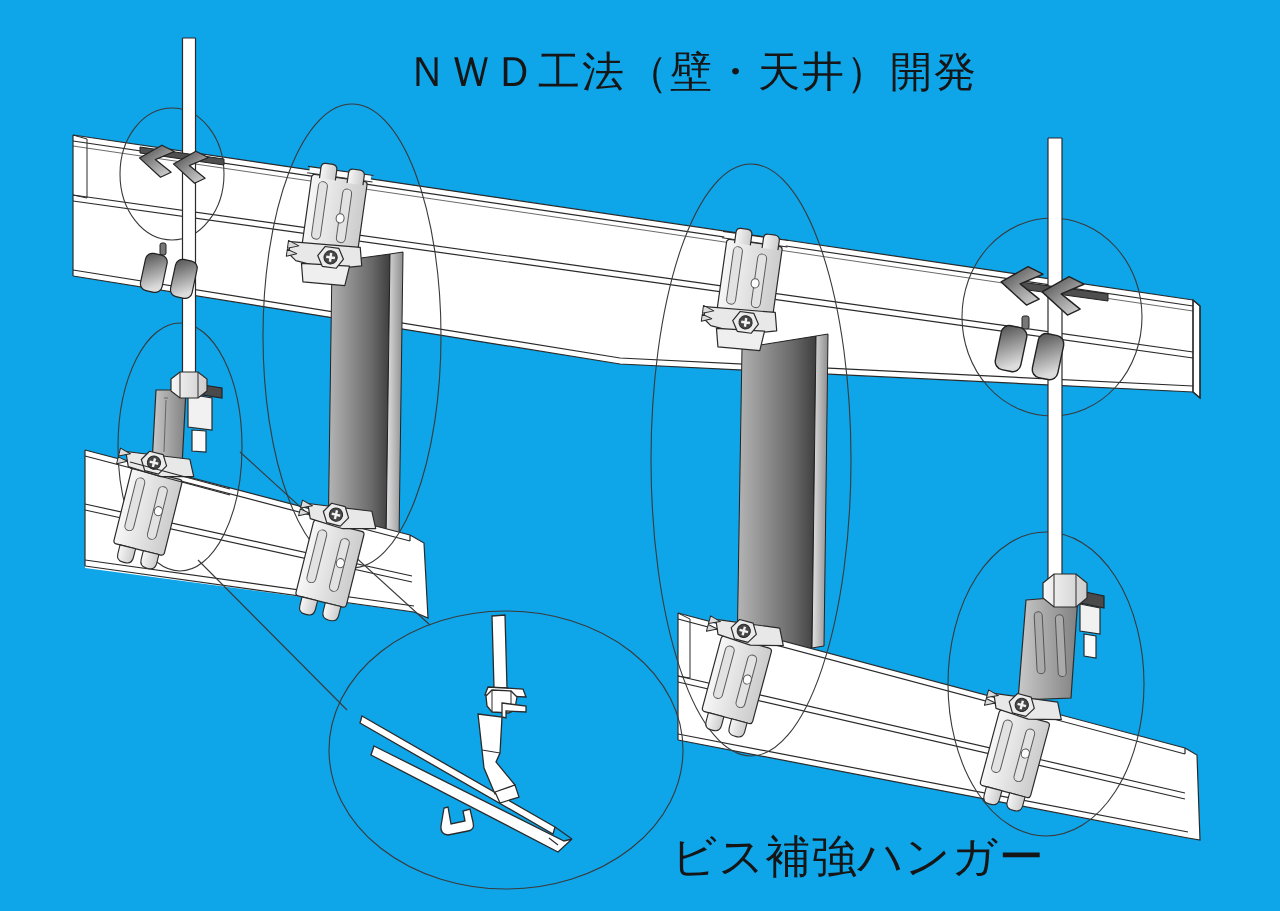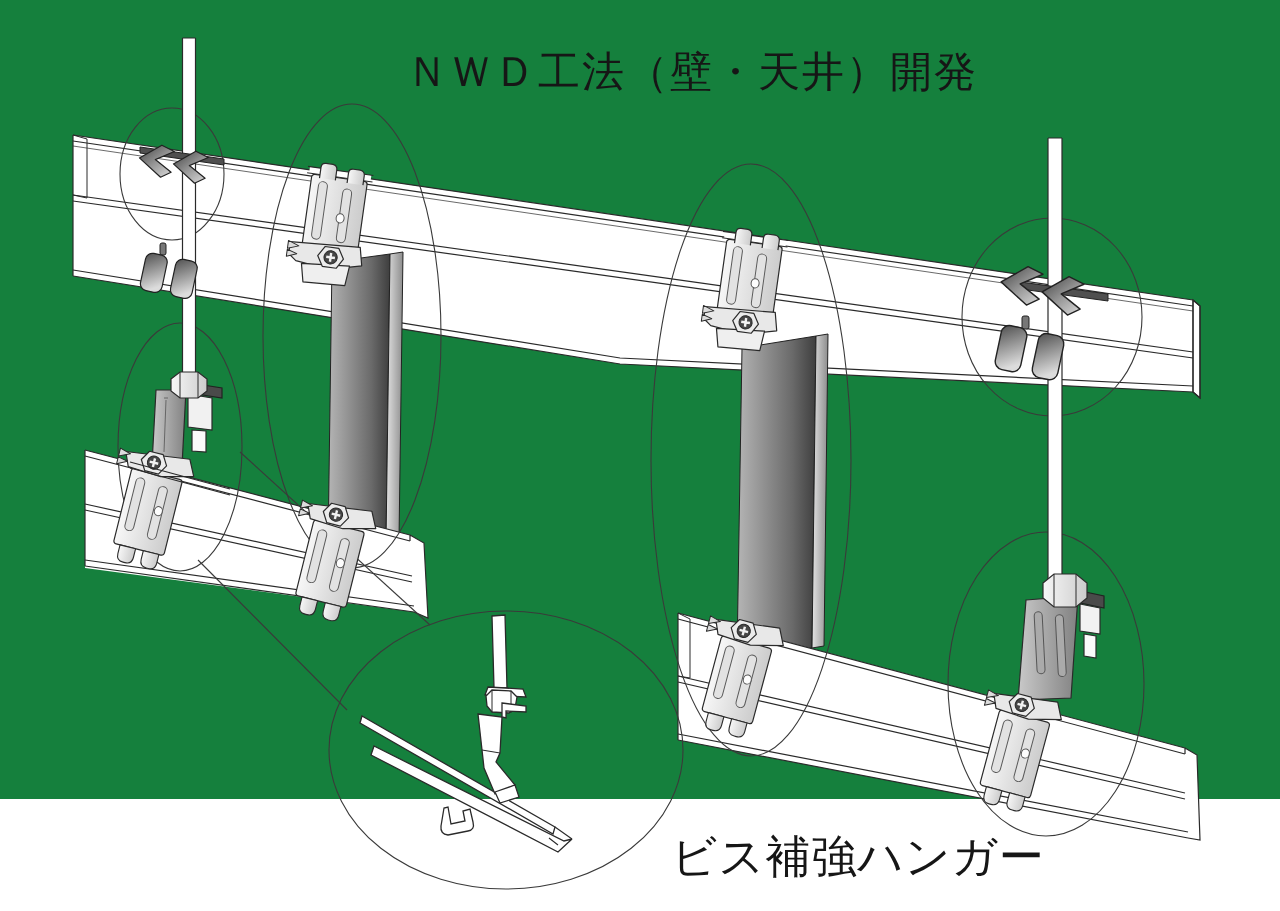--- a/index.html
+++ b/index.html
@@ -1,17 +1,17 @@
 <!DOCTYPE html>
 <html><head>
 <meta charset="utf-8">
 <style>
   html,body{margin:0;padding:0;background:#ffffff;}
   body{width:1280px;height:911px;overflow:hidden;}
-  .stage{position:relative;width:1280px;height:799px;background:#15803d;}
+  .stage{position:relative;width:1280px;height:911px;background:#0ea5e9;}
   svg{display:block;}
   text{font-family:"DejaVu Sans","Liberation Sans",sans-serif;fill:#161616;}
   .t-title{font-size:42px;letter-spacing:2px;}
   .t-caption{font-size:45px;letter-spacing:1px;}
 </style>
 </head>
 <body>
 
 <div class="stage">
 <svg width="1280" height="911" viewBox="0 0 1280 911">

